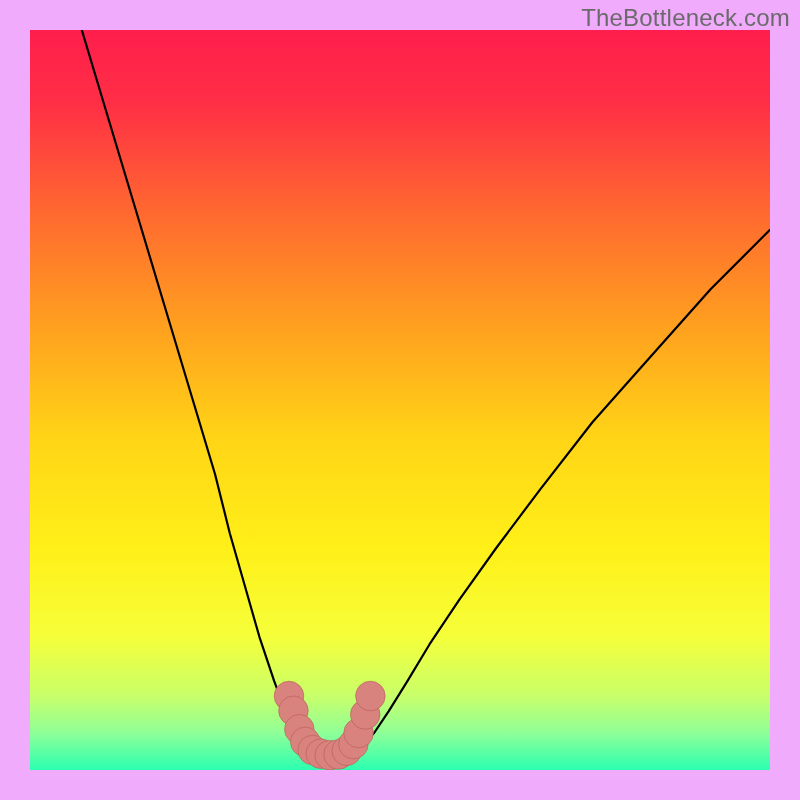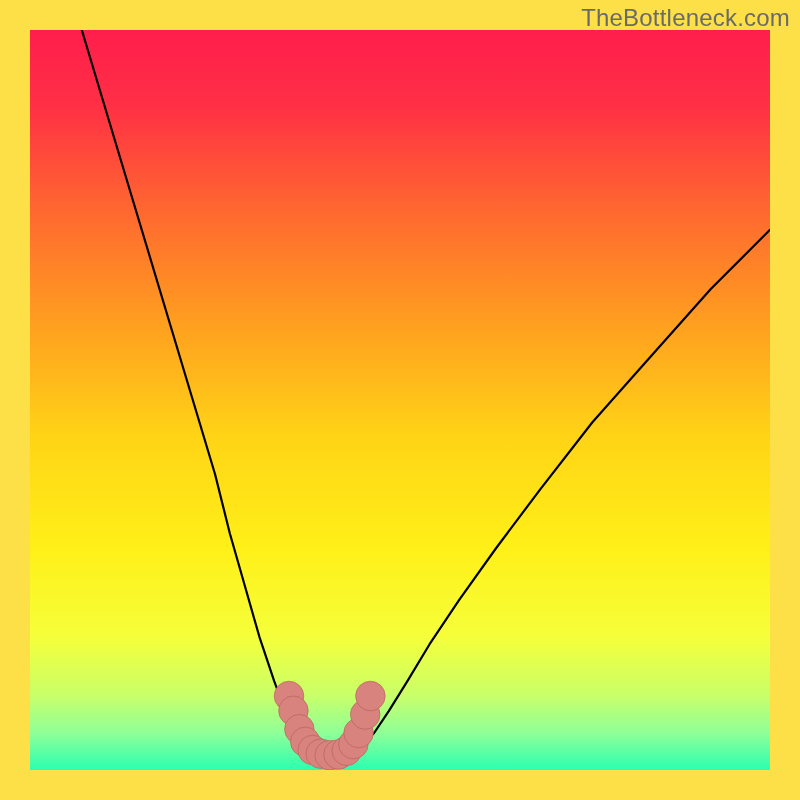--- a/index.html
+++ b/index.html
@@ -9,21 +9,21 @@
     height: 800px;
     background: #000;
     overflow: hidden;
     font-family: Arial, Helvetica, sans-serif;
   }
   .frame {
     position: absolute;
     top: 0; left: 0;
     width: 800px;
     height: 800px;
-    background: #fde047;
+    background: #f0abfc;
   }
   .plot-area {
     position: absolute;
     top: 30px;
     left: 30px;
     width: 740px;
     height: 740px;
     overflow: hidden;
   }
   .watermark {

